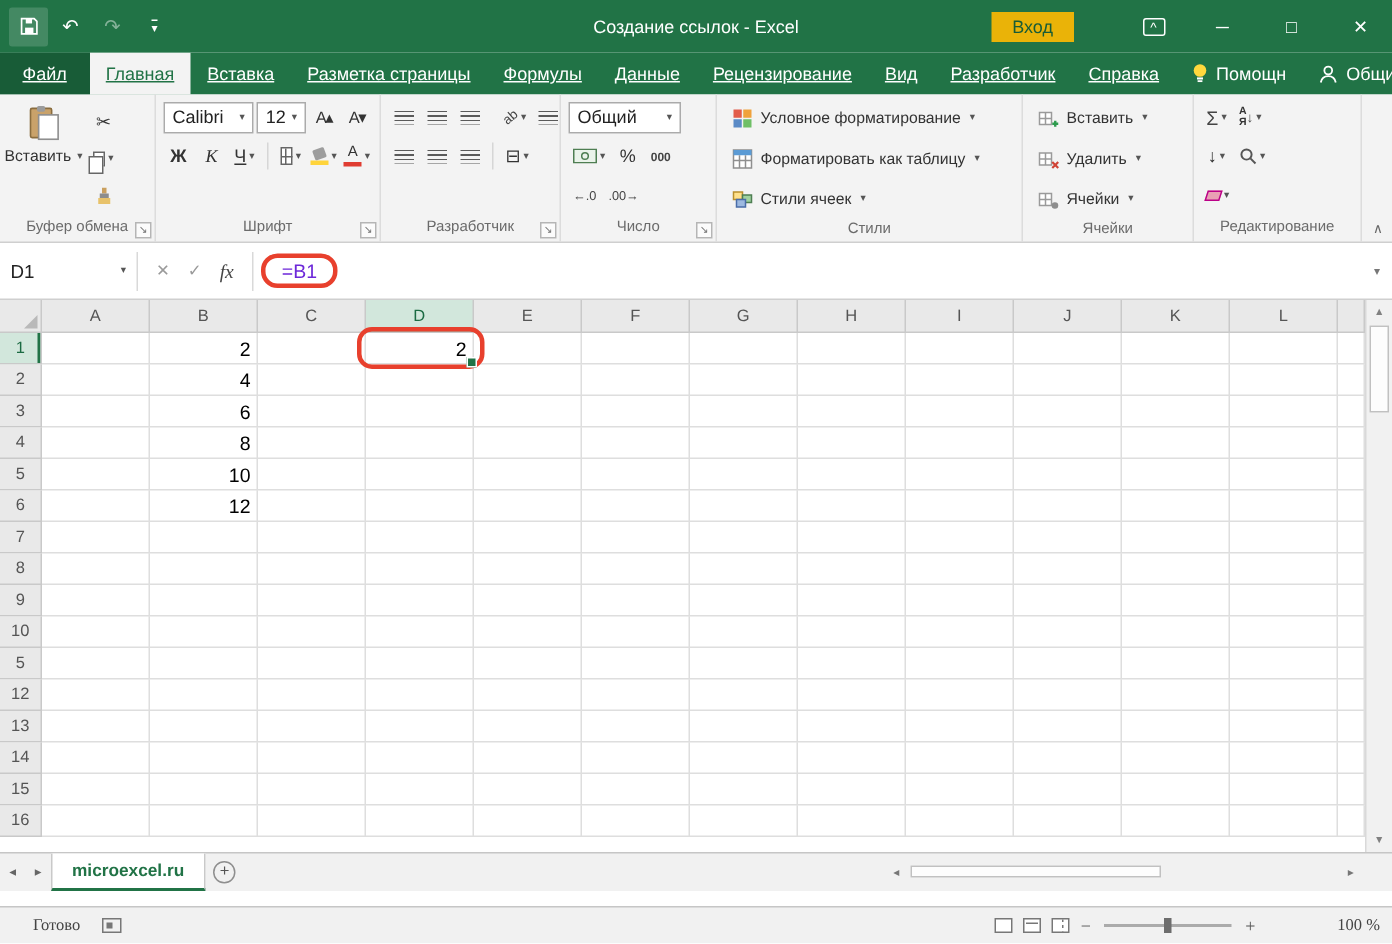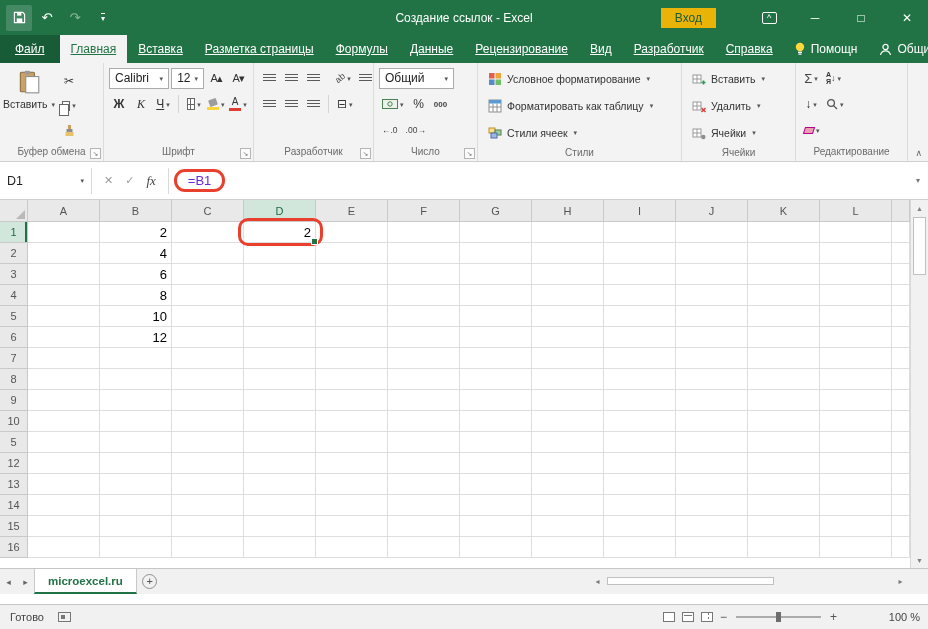--- a/index.html
+++ b/index.html
@@ -128,21 +128,21 @@
   .snav{width:17px;display:flex;align-items:center;justify-content:center;color:#666;font-size:9px;}
   .sheettab{display:flex;align-items:center;padding:0 13px;background:#fff;color:var(--green);font-weight:700;font-size:11.5px;border-right:1px solid #c9c9c9;border-left:1px solid #c9c9c9;border-bottom:2px solid var(--green);}
   .addsheet{width:26px;display:flex;align-items:center;justify-content:center;}
   .pluscirc{width:15px;height:15px;border:1px solid #8f8f8f;border-radius:50%;font-size:11px;line-height:12px;text-align:center;color:#555;}
   .hscroll{margin-left:auto;display:flex;align-items:center;width:338px;padding-right:20px;}
   .harr{width:15px;font-size:8px;color:#777;text-align:center;}
   .htrack{flex:1;height:11px;background:#f1f1f1;position:relative;}
   .hthumb{position:absolute;left:2px;top:1px;height:8px;width:58%;background:#fdfdfd;border:1px solid #c1c1c1;}
 
   
-  .statusbar{height:25px;background:#f1f1f1;border-top:1px solid #c6c6c6;display:flex;align-items:center;font-size:11px;color:#444;padding-left:10px;flex:none;}
+  .statusbar{height:25px;background:#f1f1f1;border-top:1px solid #c6c6c6;display:flex;align-items:center;font-size:11px;color:#444;padding-left:22px;flex:none;font-family:Liberation Serif, serif;}
   .macroic{width:13px;height:10px;border:1px solid #777;margin-left:14px;position:relative;display:inline-block;}
   .macroic::after{content:'';position:absolute;left:2px;top:2px;width:4px;height:4px;background:#777;}
   .sright{margin-left:auto;display:flex;align-items:center;gap:7px;padding-right:8px;}
   .viewic{width:12px;height:10px;border:1px solid #777;background:#fff;display:inline-block;}
   .viewic.v2{background:linear-gradient(#777,#777) 50% 2px/8px 1px no-repeat,#fff;}
   .viewic.v3{background:repeating-linear-gradient(to bottom,#777 0 2px,transparent 2px 4px) 6px 0/1px 100% no-repeat,#fff;}
   .zbtn{font-size:12px;color:#555;}
   .ztrack{width:85px;height:2px;background:#ababab;position:relative;margin:0 2px;}
   .zthumb{position:absolute;left:40px;top:-4px;width:5px;height:10px;background:#6d6d6d;}
   .zlevel{min-width:38px;text-align:right;margin-left:38px;}

